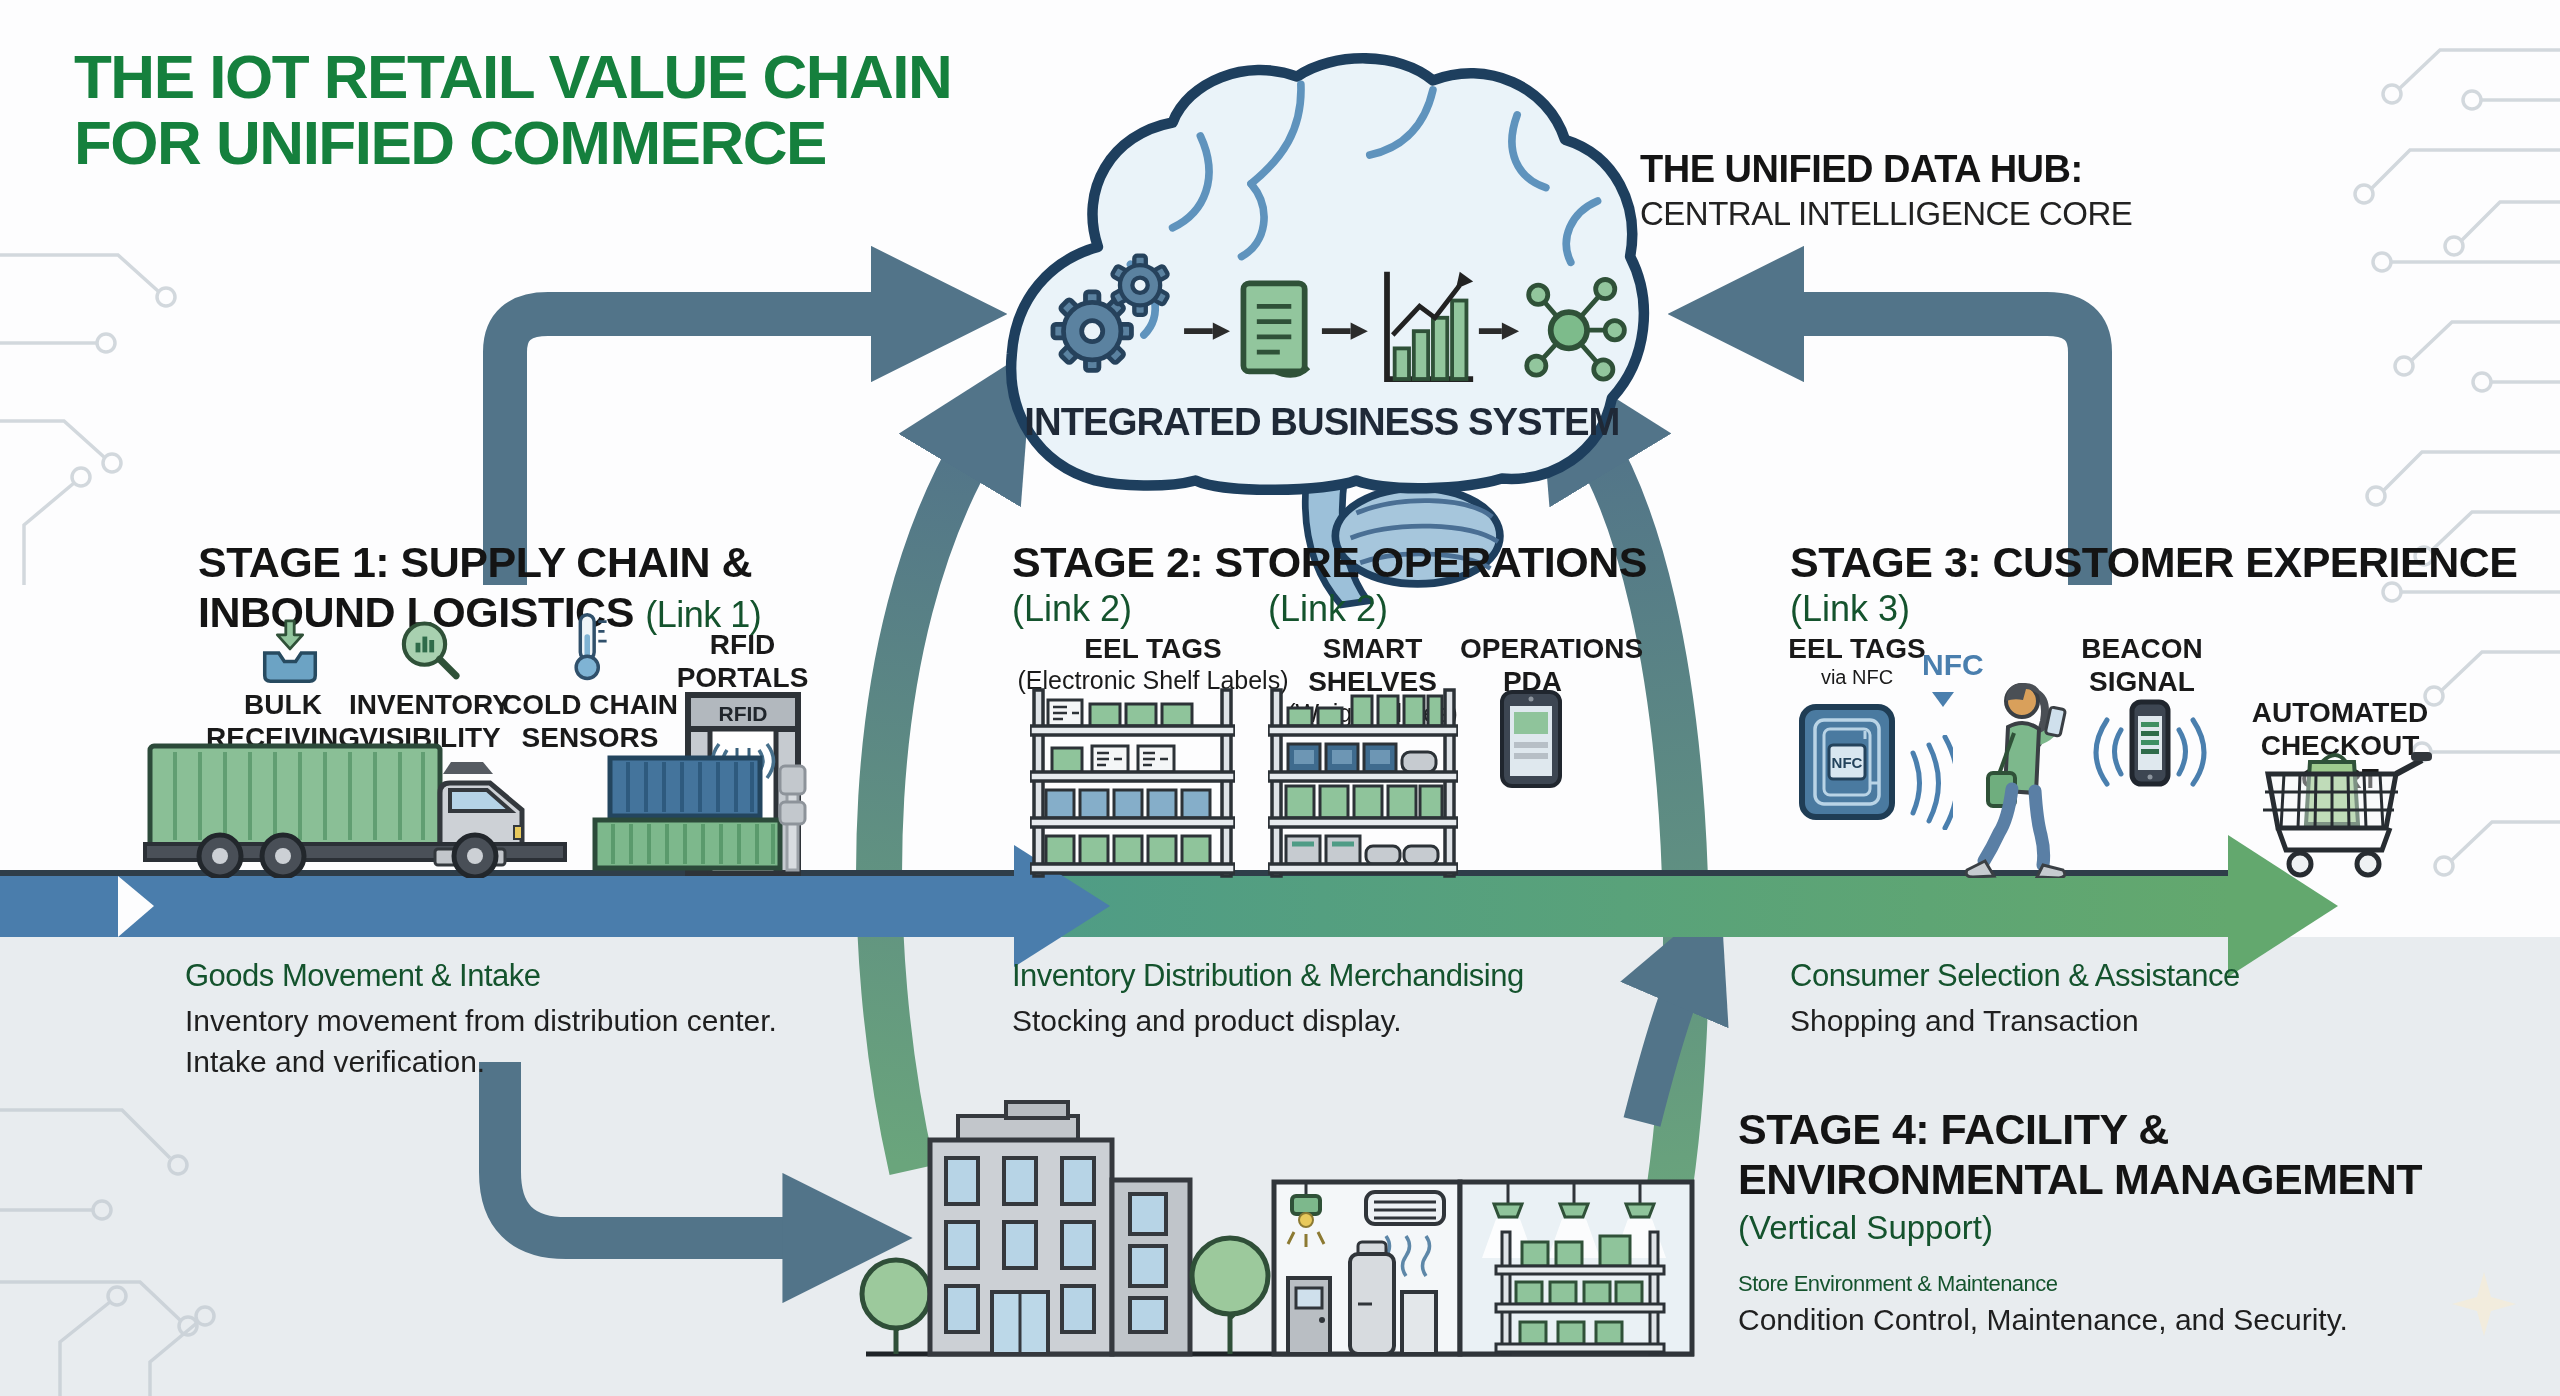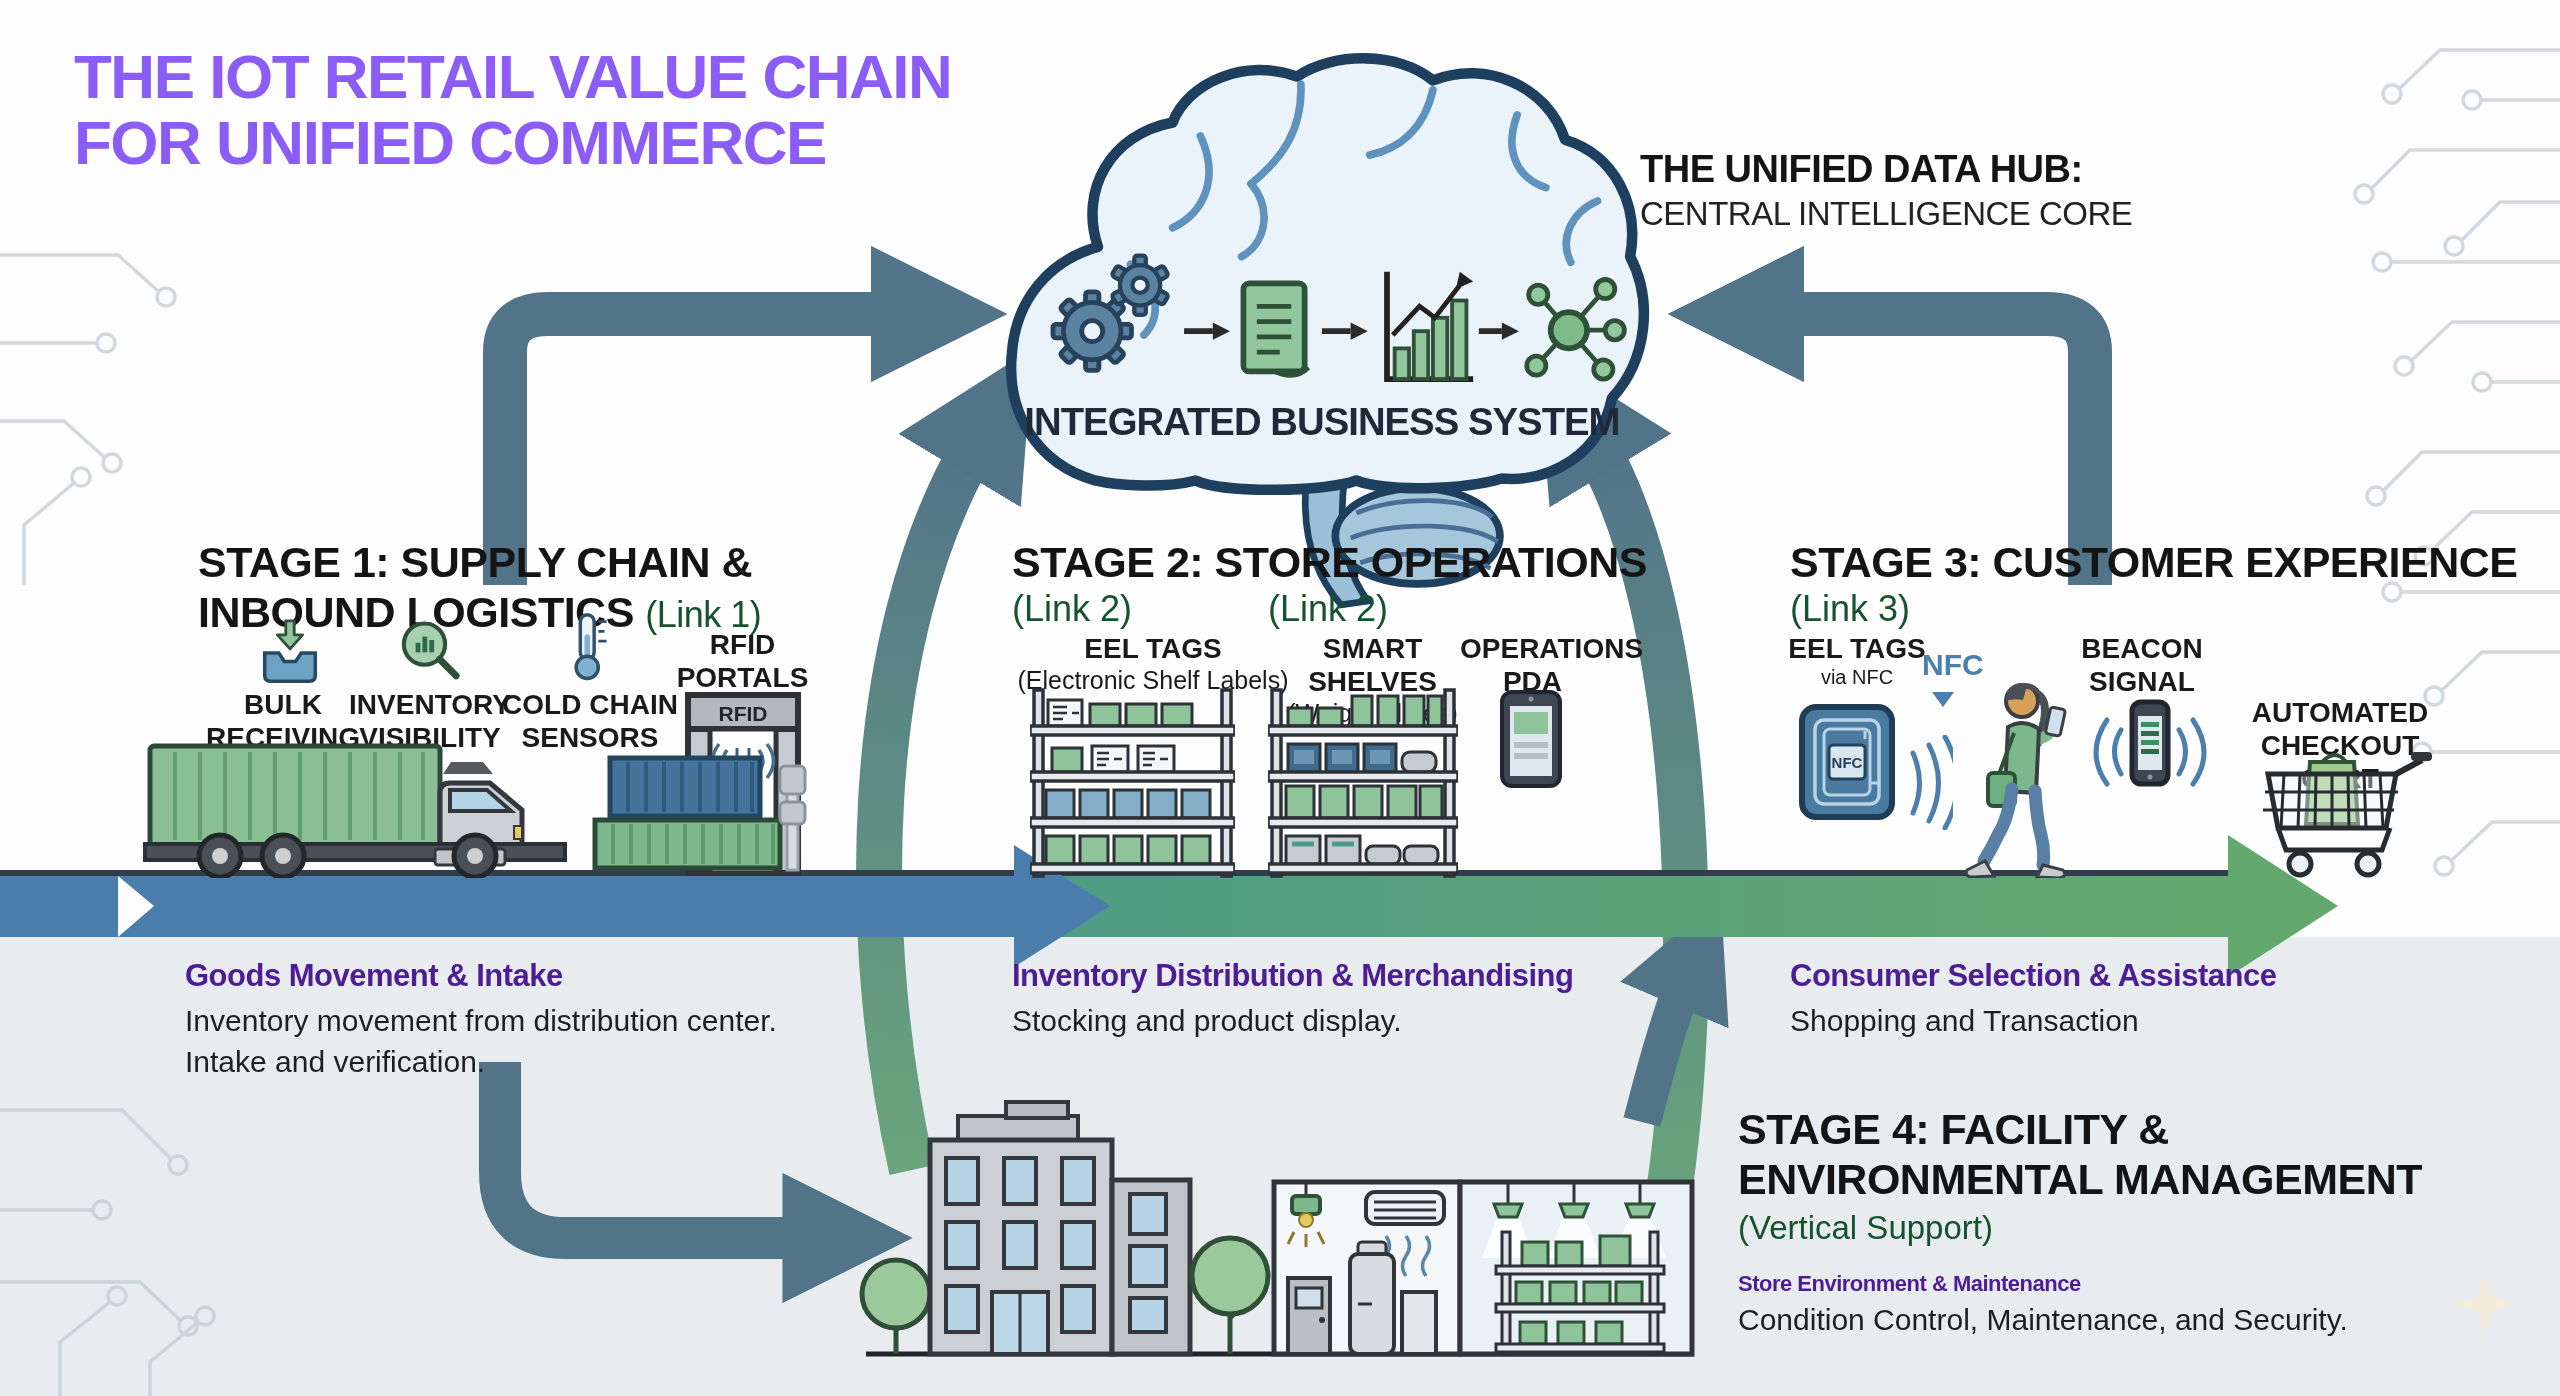--- a/index.html
+++ b/index.html
@@ -2,29 +2,29 @@
 <html><head>
 <meta charset="utf-8">
 <style>
   html,body{margin:0;padding:0;background:#fff;}
   #canvas{position:relative;width:2560px;height:1396px;overflow:hidden;
           font-family:"Liberation Sans",sans-serif;background:#fdfdfe;}
   .abs{position:absolute;}
   svg text{font-family:"Liberation Sans",sans-serif;}
   #bg-lower{left:0;top:937px;width:2560px;height:459px;background:#e8ecef;}
   #main-title{left:74px;top:44px;font-size:62px;font-weight:800;line-height:1.06;
-              letter-spacing:-1.5px;color:#8b5cf6;}
+              letter-spacing:-1.5px;color:#15803d;}
   .hub-text{left:1640px;top:126px;margin-top:22px;}
   .hub-heading{font-size:38px;font-weight:800;color:#141414;letter-spacing:-0.5px;}
   .hub-sub{font-size:33px;font-weight:400;color:#222;margin-top:4px;letter-spacing:-0.5px;}
   .stage-title{font-size:43px;font-weight:800;color:#141414;line-height:1.16;letter-spacing:-0.5px;}
   .stage-link{font-size:36px;font-weight:400;color:#14532d;}
   .icon-label{font-size:28px;font-weight:700;color:#1a1a1a;text-align:center;line-height:1.18;}
   .sub-label{font-size:25px;font-weight:400;color:#1a1a1a;text-align:center;line-height:1.2;}
-  .cap-h{font-size:31px;font-weight:700;color:#4c1d95;letter-spacing:-0.5px;}
+  .cap-h{font-size:31px;font-weight:400;color:#14532d;letter-spacing:-0.5px;}
   .cap-b{font-size:30px;font-weight:400;color:#1f1f1f;line-height:1.38;margin-top:6px;}
   .nfc-label{font-size:30px;font-weight:700;color:#4a7fae;}
   .nfc-caret{width:0;height:0;border-left:11px solid transparent;border-right:11px solid transparent;
              border-top:15px solid #4a7fae;}
 </style>
 </head>
 <body>
 
 <div id="canvas">
 

